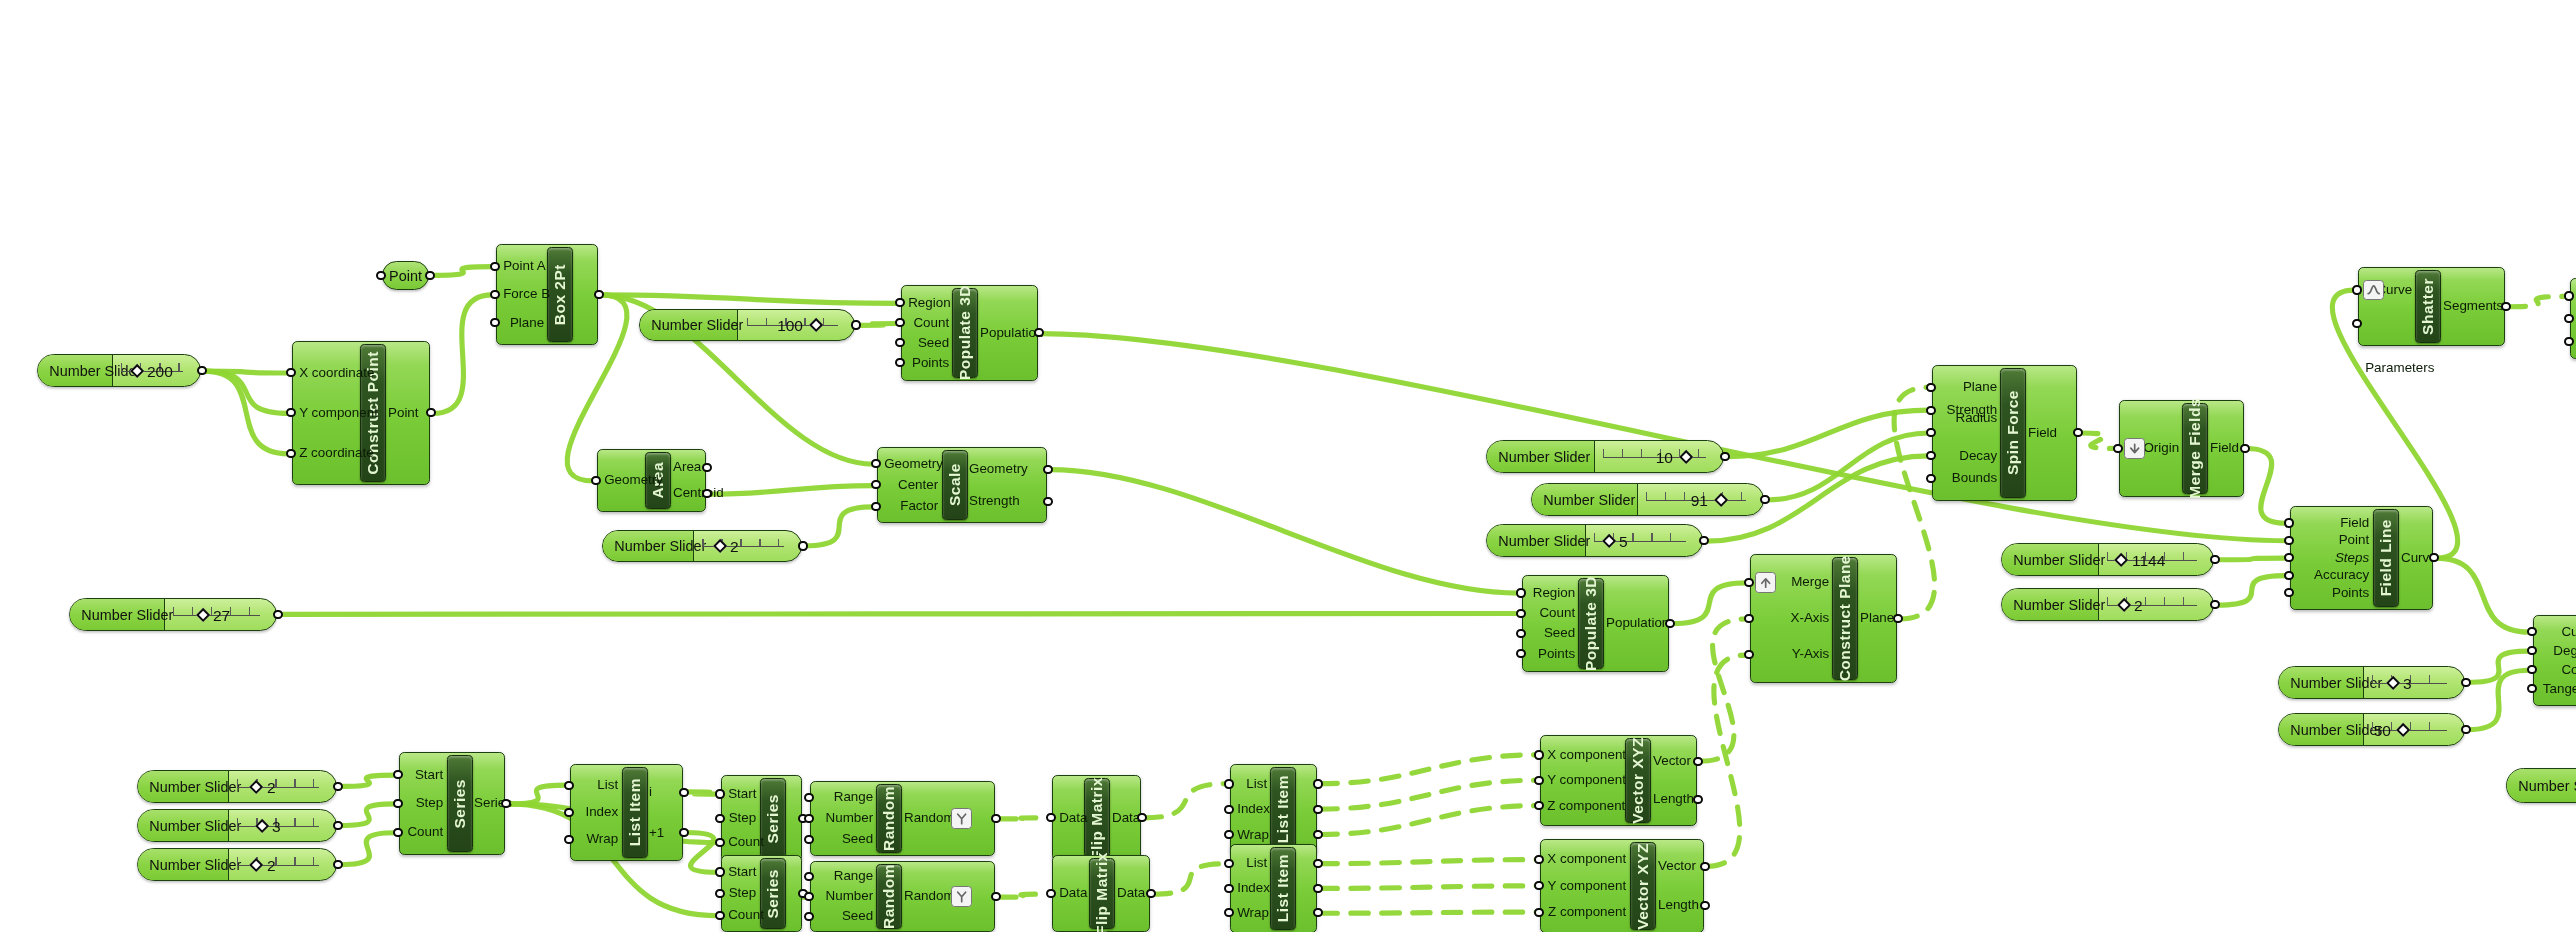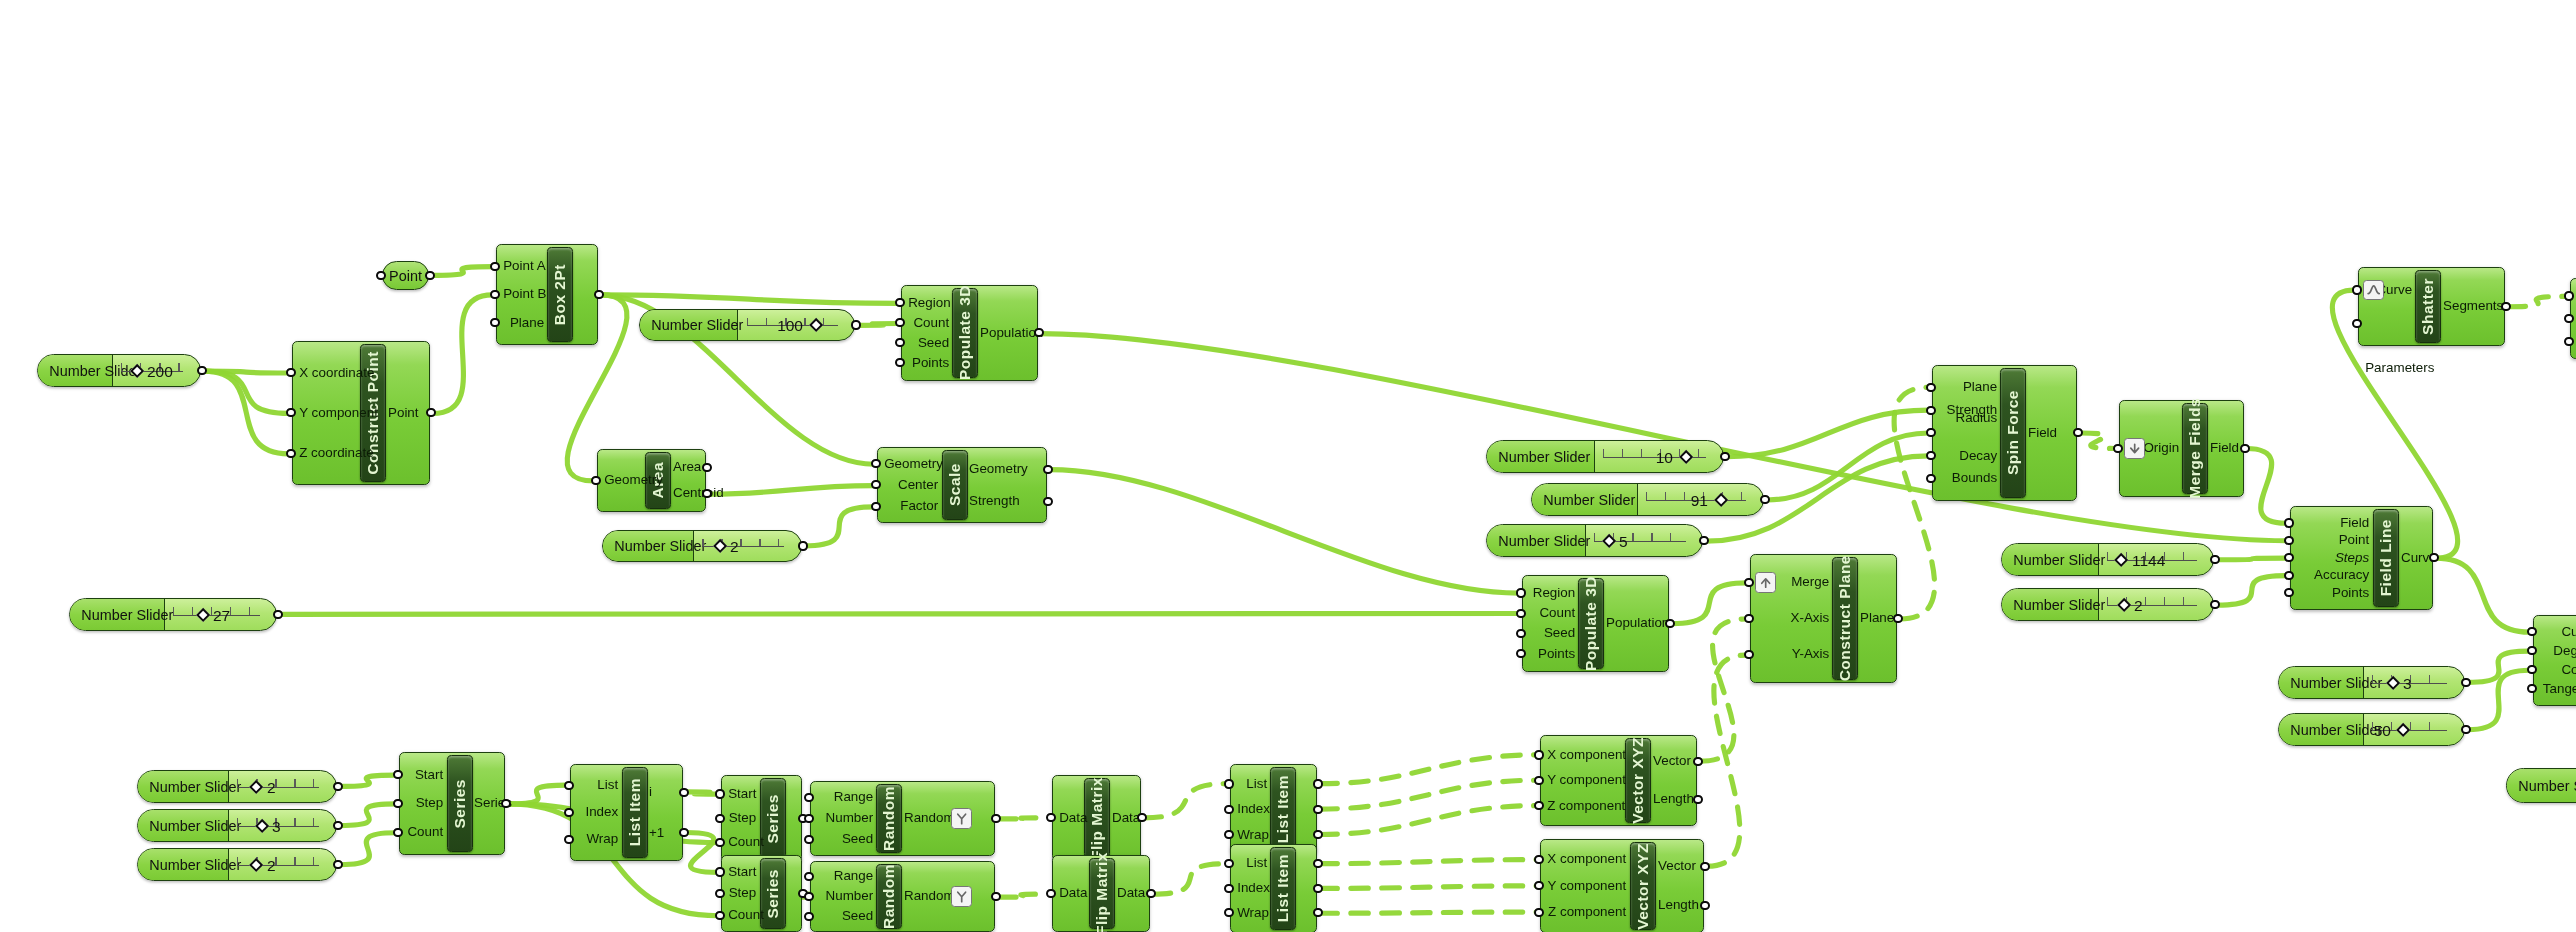--- a/index.html
+++ b/index.html
@@ -138,21 +138,21 @@
         <span class="port" style="left: -5.7px; top: 9.8px;"></span>
         <span class="port" style="right: -5.7px; top: 9.8px;"></span>
       </div>
       <div class="node" style="left: 496px; top: 244px; width: 102px; height: 101px;">
         <div class="comp-body"></div>
         <div class="plate" style="left: 51px;">
           <span>Box 2Pt</span>
         </div>
         <div class="lab in" style="left: 7.2px; width: 41px; top: 15px;">Point A</div>
         <span class="port" style="left: -5.7px; top: 17.6px;"></span>
-        <div class="lab in" style="left: 7.2px; width: 41px; top: 43px;">Point B</div>
+        <div class="lab in" style="left: 7.2px; width: 41px; top: 43px;">Force B</div>
         <span class="port" style="left: -5.7px; top: 46px;"></span>
         <div class="lab in" style="left: 7.2px; width: 41px; top: 72px;">Plane</div>
         <span class="port" style="left: -5.7px; top: 74px;"></span>
         <span class="port" style="right: -5.7px; top: 46px;"></span>
       </div>
       <div class="node" style="left: 639px; top: 309px; width: 216px; height: 32px;">
         <div class="slider-body">
           <div class="slider-label-sec" style="width: 97px;">
             <span>Number Slider</span>
           </div>

